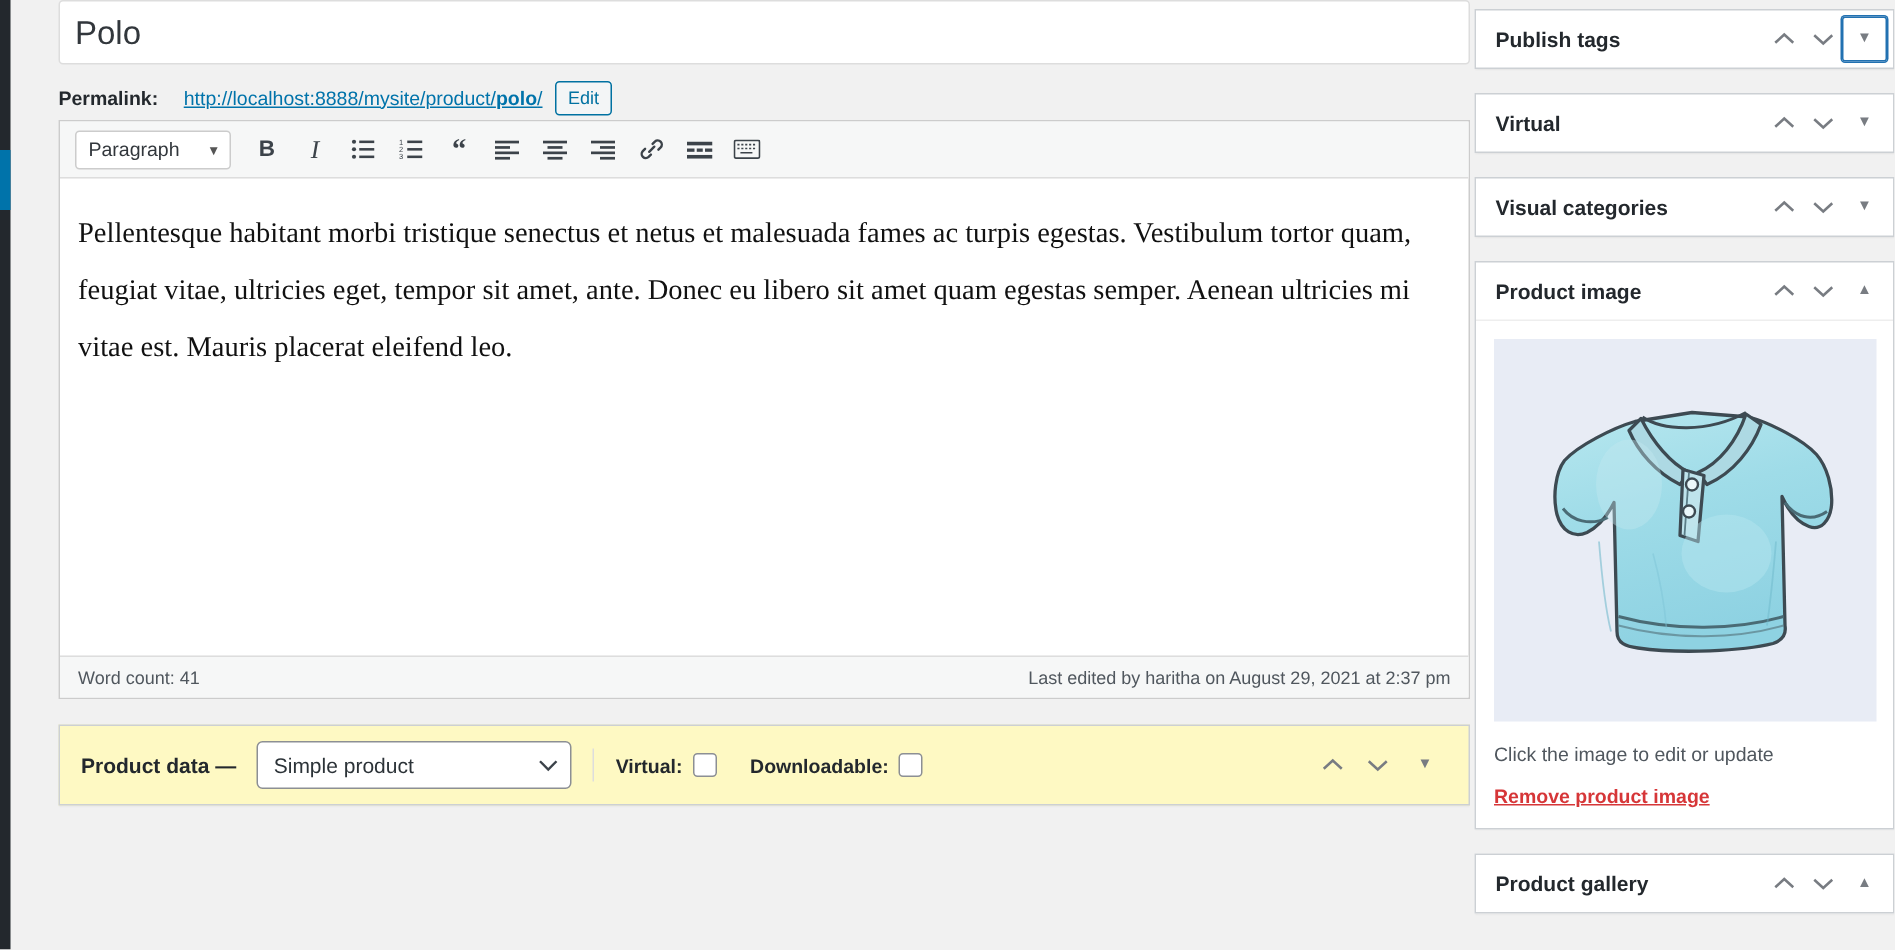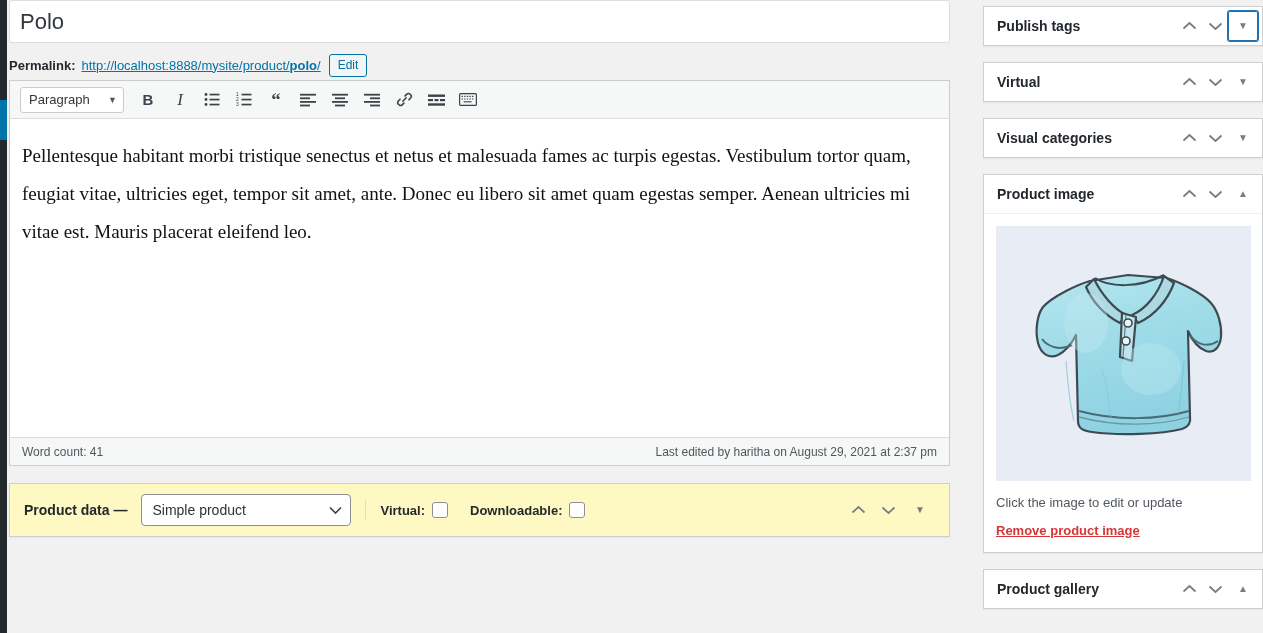--- a/index.html
+++ b/index.html
@@ -20,42 +20,42 @@
     position: absolute; left: 0; top: 0; width: 7px; height: 633px;
     background: #23282d;
   }
   .admin-rail-active {
     position: absolute; left: 0; top: 100px; width: 7px; height: 40px;
     background: #0073aa;
   }
 
   
   .main-col {
-    position: absolute; left: 9px; top: 0; width: 1013px; height: 633px;
+    position: absolute; left: 39px; top: 0; width: 1013px; height: 633px;
   }
 
   
   .title-field {
     display: block; width: 941px; height: 43px;
     border: 1px solid #ddd; border-radius: 3px;
     background: #fff; padding: 3px 10px;
     font-family: "Liberation Sans", sans-serif;
     font-size: 22px; font-weight: 400; color: #32373c;
     line-height: 36px; outline: none;
   }
 
   
   .permalink-row {
     margin-top: 9px; height: 26px;
     display: flex; align-items: center; gap: 0;
     font-size: 13px;
   }
   .permalink-label { font-weight: bold; color: #23282d; }
   .permalink-link {
-    margin-left: 6px; color: #0073aa; text-decoration: underline;
+    margin-left: 17px; color: #0073aa; text-decoration: underline;
     cursor: pointer;
   }
   .permalink-link b { font-weight: bold; }
   .permalink-edit-btn {
     margin-left: 8px; height: 23px; padding: 0 8px;
     border: 1px solid #0071a1; border-radius: 3px;
     background: #f3f5f6; color: #0071a1;
     font-family: "Liberation Sans", sans-serif; font-size: 12px;
     line-height: 21px; cursor: pointer;
   }

